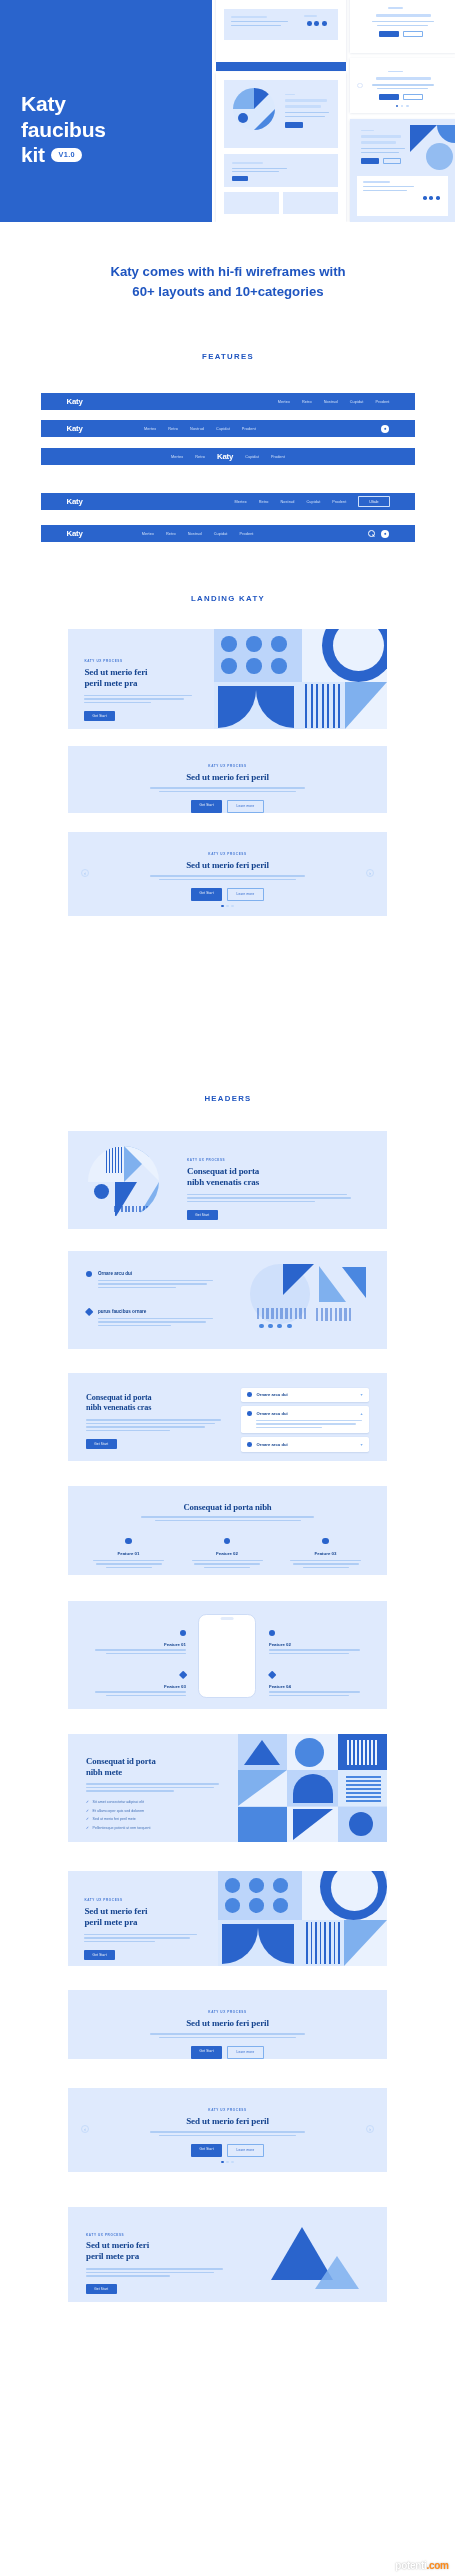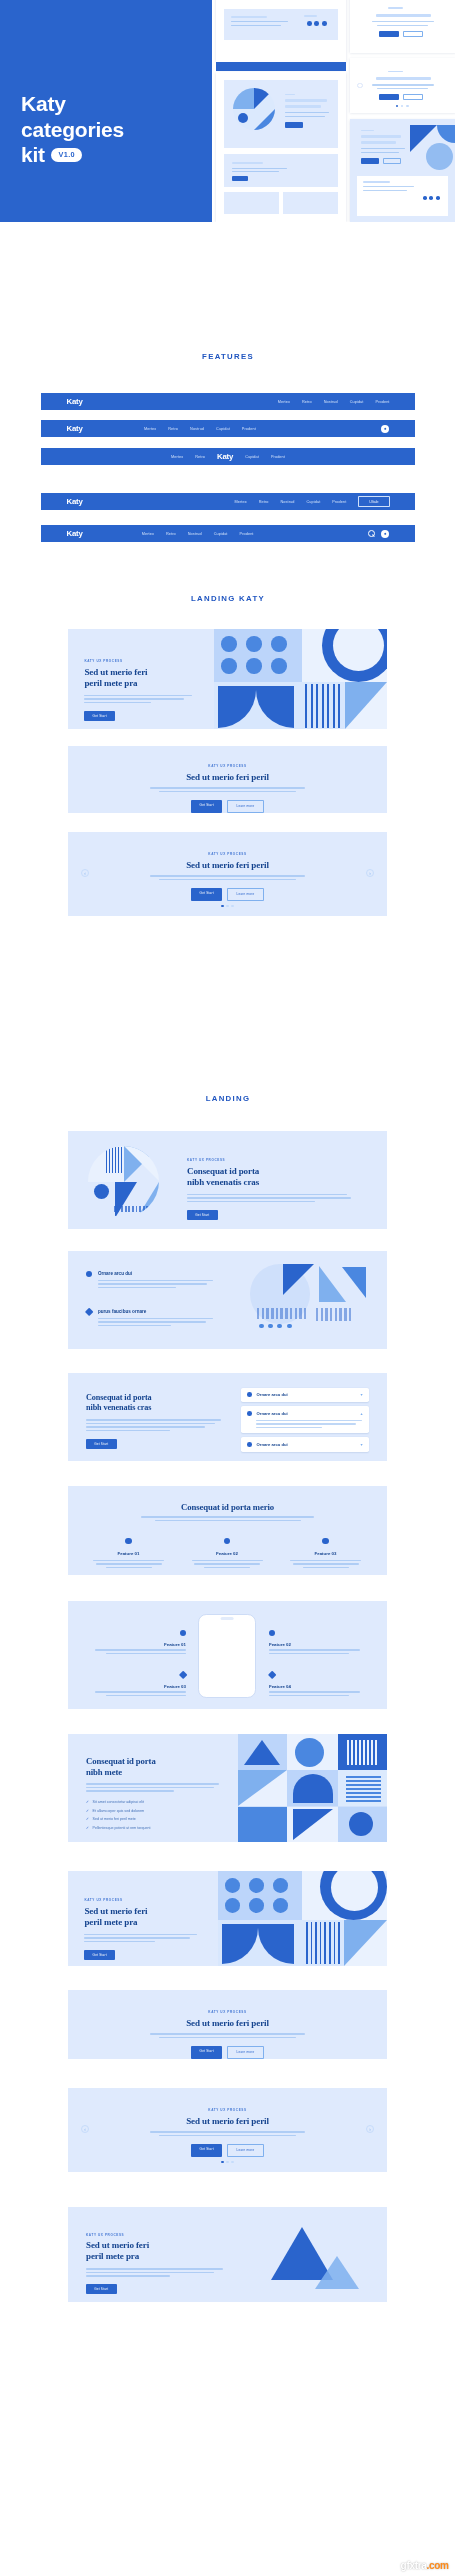--- a/index.html
+++ b/index.html
@@ -118,21 +118,21 @@
 </head>
 <body>
 
 <div class="page">
 
   <div class="hero">
     <div class="hero-left"></div>
 
     <div class="hero-title">
       <span>Katy</span><br>
-      <span>categories</span><br>
+      <span>faucibus</span><br>
       <span>kit</span><span class="ver-badge">V1.0</span>
     </div>
 
     <div class="col colA">
       <div class="card-sh" style="left:0;top:-57px;width:130px;height:119px;">
         <div class="tile" style="left:8.2px;top:66px;width:114px;height:31px;"></div>
         <div class="ln2" style="left:14.6px;top:73px;width:36px;height:2.4px;"></div>
         <div class="ln" style="left:14.6px;top:78px;width:57px;height:1.4px;"></div>
         <div class="ln" style="left:14.6px;top:82px;width:50px;height:1.4px;"></div>
         <div class="dot" style="left:91px;top:78px;width:4.6px;height:4.6px;"></div>
@@ -207,20 +207,22 @@
         <div class="ln" style="left:12.8px;top:67px;width:51px;height:1.3px;"></div>
         <div class="ln" style="left:12.8px;top:71px;width:44px;height:1.3px;"></div>
         <div class="dot" style="left:73px;top:77px;width:3.6px;height:3.6px;"></div>
         <div class="dot" style="left:79px;top:77px;width:3.6px;height:3.6px;"></div>
         <div class="dot" style="left:86px;top:77px;width:3.6px;height:3.6px;"></div>
       </div>
     </div>
   </div>
 
   <div class="headline" style="position:absolute;left:0;top:262px;width:456px;">
+    <div>Katy comes with hi-fi wireframes with</div>
+    <div>60+ layouts and 10+categories</div>
   </div>
 
   <div class="sec-label" style="position:absolute;left:0;top:352px;width:456px;">FEATURES</div>
 
   <div class="hbar" style="top:393px;justify-content:space-between;padding:0 25.5px;">
     <span class="logo">Katy</span>
     <span class="nav">
       <span>Mertex</span>
       <span>Retro</span>
       <span>Nostrud</span>
@@ -357,21 +359,21 @@
         <span class="cbtn ghost">Learn more</span>
       </div>
     </div>
     <div class="pager" style="position:absolute;left:0;bottom:9px;width:319px;">
       <i class="on"></i>
         <i></i>
         <i></i>
     </div>
   </div>
 
-  <div class="sec-label" style="position:absolute;left:0;top:1094px;width:456px;">LANDING</div>
+  <div class="sec-label" style="position:absolute;left:0;top:1094px;width:456px;">HEADERS</div>
 
   <div class="card" style="top:1131px;height:98px;">
     <div style="position:absolute;left:20px;top:14.6px;width:71px;height:71px;border-radius:50%;overflow:hidden;background:#dfeafd;">
       <div style="position:absolute;left:0;top:0;width:36px;height:36px;background:#e9f1fe;"></div>
       <div style="position:absolute;left:18px;top:1.8px;width:17.3px;height:25.5px;background:repeating-linear-gradient(90deg,var(--blue) 0 1.3px,transparent 1.3px 2.9px);"></div>
       <div style="position:absolute;left:36px;top:0;width:0;height:0;border-left:36px solid var(--blue-lt);border-bottom:36px solid transparent;"></div>
       <div style="position:absolute;left:36px;top:0;width:0;height:0;border-right:36px solid #eaf2fe;border-bottom:36px solid transparent;"></div>
       <div style="position:absolute;left:5.5px;top:38px;width:15.5px;height:15.5px;border-radius:50%;background:var(--blue);"></div>
       <div style="position:absolute;left:27px;top:36px;width:0;height:0;border-left:22px solid var(--blue);border-bottom:36px solid transparent;"></div>
       <div style="position:absolute;left:49px;top:36px;width:0;height:0;border-right:22px solid var(--blue-lt);border-top:36px solid transparent;"></div>
@@ -467,21 +469,21 @@
       </div>
       <div style="background:#fff;border-radius:1.8px;padding:4.6px 6.4px;display:flex;align-items:center;gap:4.6px;box-shadow:0 0.5px 1.4px rgba(30,70,150,.12);">
         <span class="feat-ico" style="width:4.6px;height:4.6px;"></span>
         <span style="font-size:4.2px;font-weight:700;color:#15448f;flex:1;">Ornare arcu dui</span>
         <span style="font-size:4.2px;color:var(--blue-lt);">▾</span>
       </div>
     </div>
   </div>
 
   <div class="card center" style="top:1486px;height:89px;">
-    <div class="h-serif" style="position:absolute;left:0;top:16.4px;width:319px;font-size:8.7px;">Consequat id porta merio</div>
+    <div class="h-serif" style="position:absolute;left:0;top:16.4px;width:319px;font-size:8.7px;">Consequat id porta nibh</div>
     <div class="body-lines" style="position:absolute;left:0;top:30px;width:319px;align-items:center;">
       <i style="width:173px;"></i>
         <i style="width:146px;"></i>
     </div>
     <div style="position:absolute;left:22px;top:49px;width:274px;display:flex;justify-content:space-between;">
       <div style="width:77px;text-align:center;">
         <span class="feat-ico" style="margin-bottom:3.6px;"></span>
         <div style="font-size:4.4px;font-weight:700;color:#15448f;">Feature 01</div>
         <div class="body-lines" style="margin-top:3.6px;align-items:center;">
             <i style="width:71px;"></i>
@@ -683,15 +685,15 @@
           <i style="width:84px;"></i>
       </div>
       <div class="cbtn" style="margin-top:7.3px;">Get Start</div>
     </div>
     <div style="position:absolute;left:190px;top:18px;width:109px;height:64px;overflow:hidden;">
       <div style="position:absolute;left:12.8px;top:1.8px;width:0;height:0;border-left:31px solid transparent;border-right:31px solid transparent;border-bottom:53px solid var(--blue);"></div>
       <div style="position:absolute;left:57px;top:31px;width:0;height:0;border-left:22px solid transparent;border-right:22px solid transparent;border-bottom:33px solid var(--blue-lt);opacity:.85;"></div>
     </div>
   </div>
 
-  <div class="wm"><span>gfxtra</span><span class="o">.com</span></div>
+  <div class="wm"><span>potenti</span><span class="o">.com</span></div>
 </div>
 
 
 </body></html>

